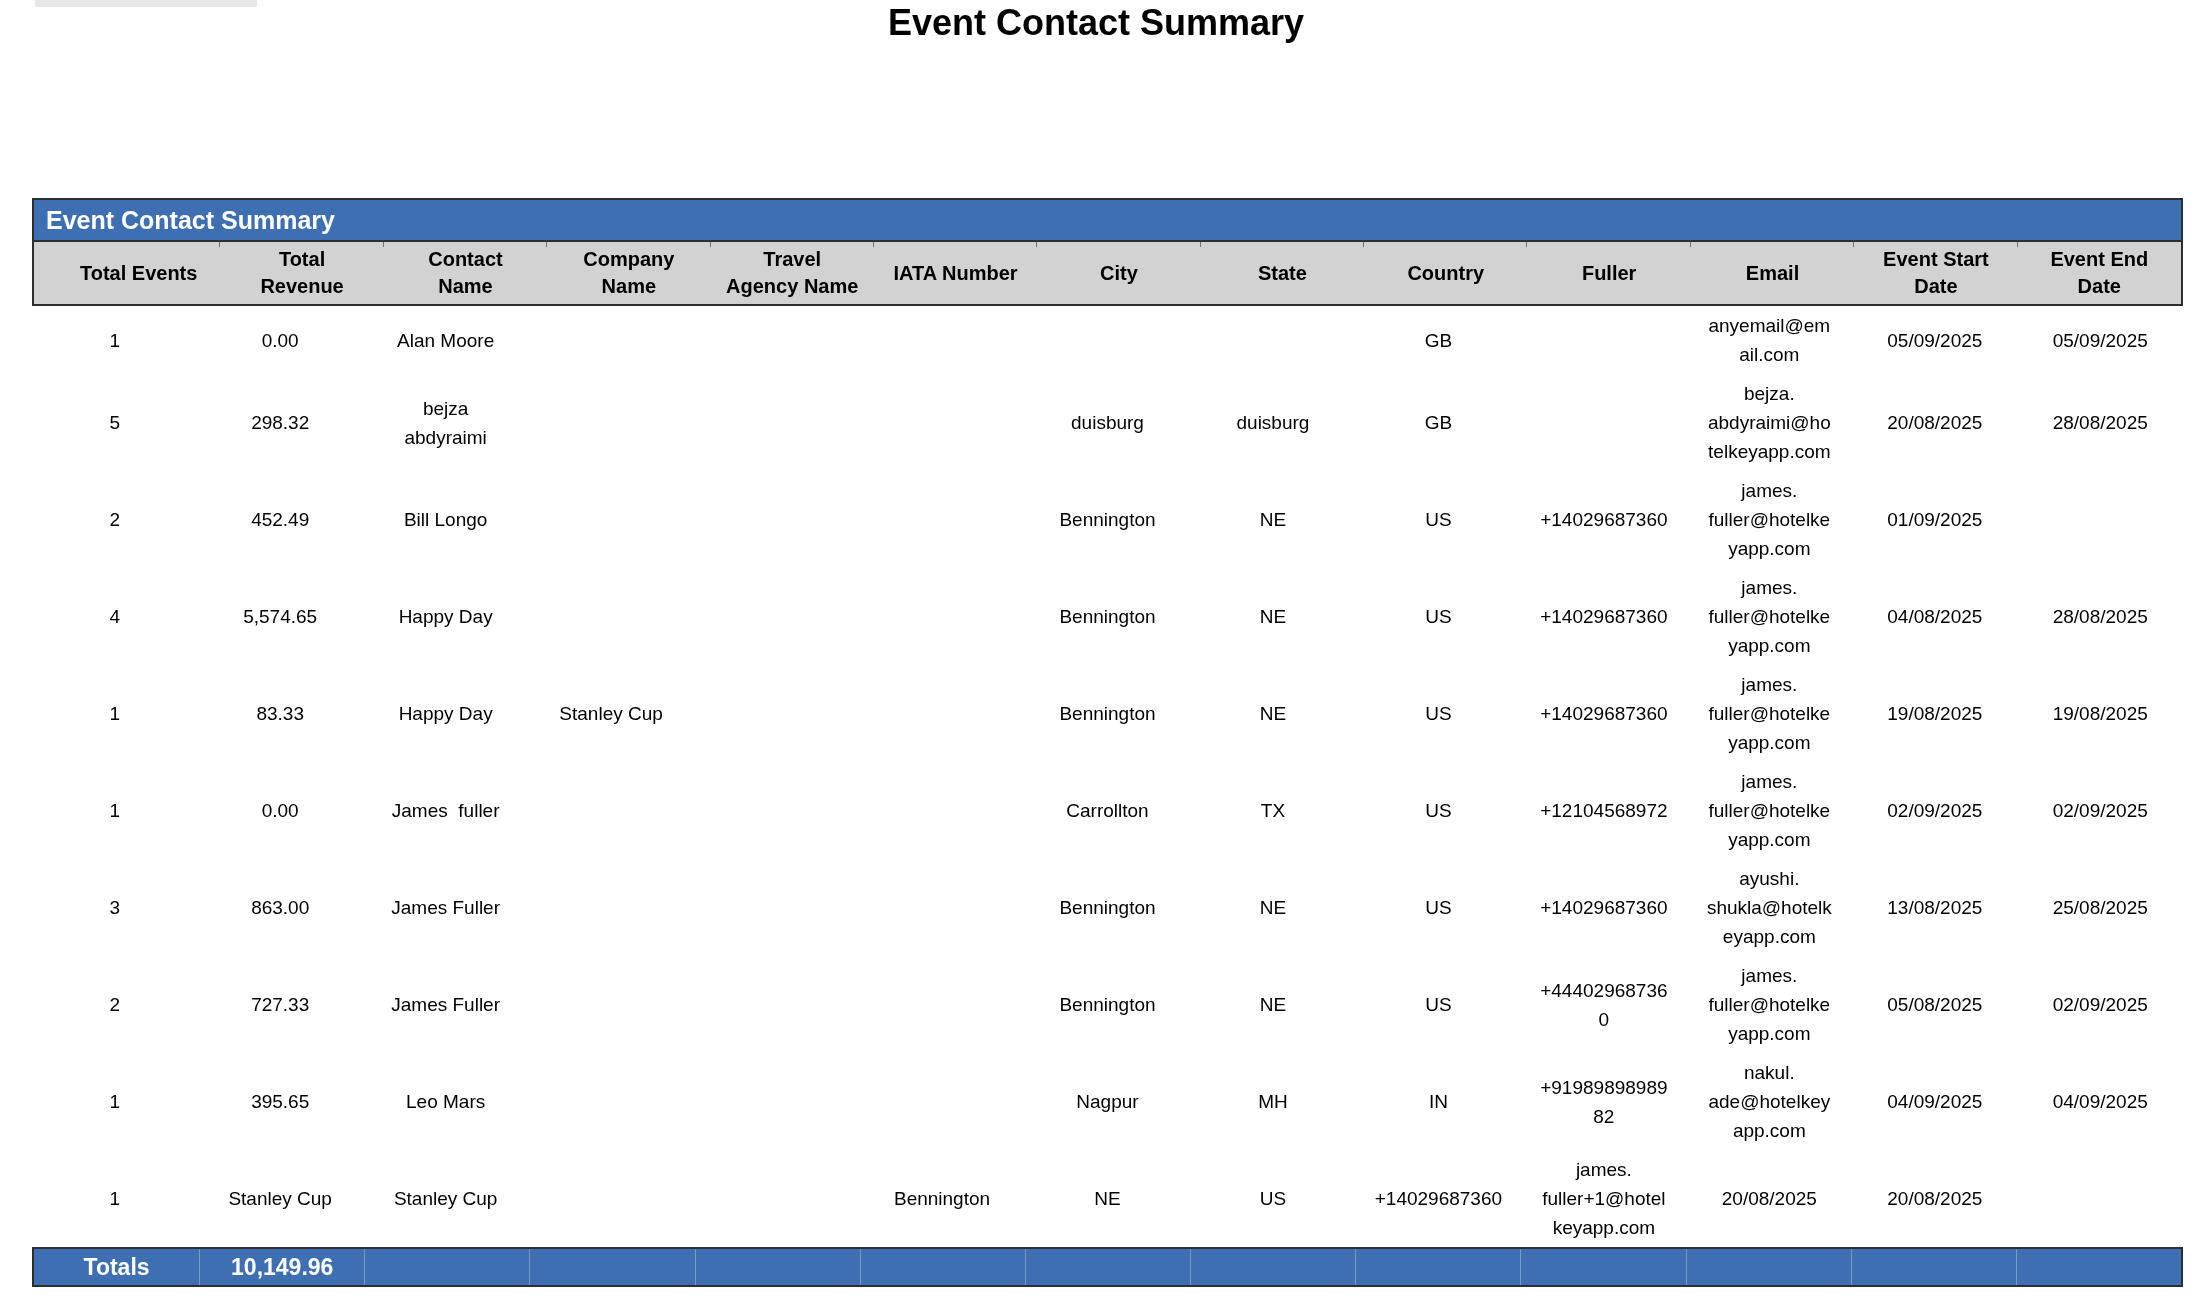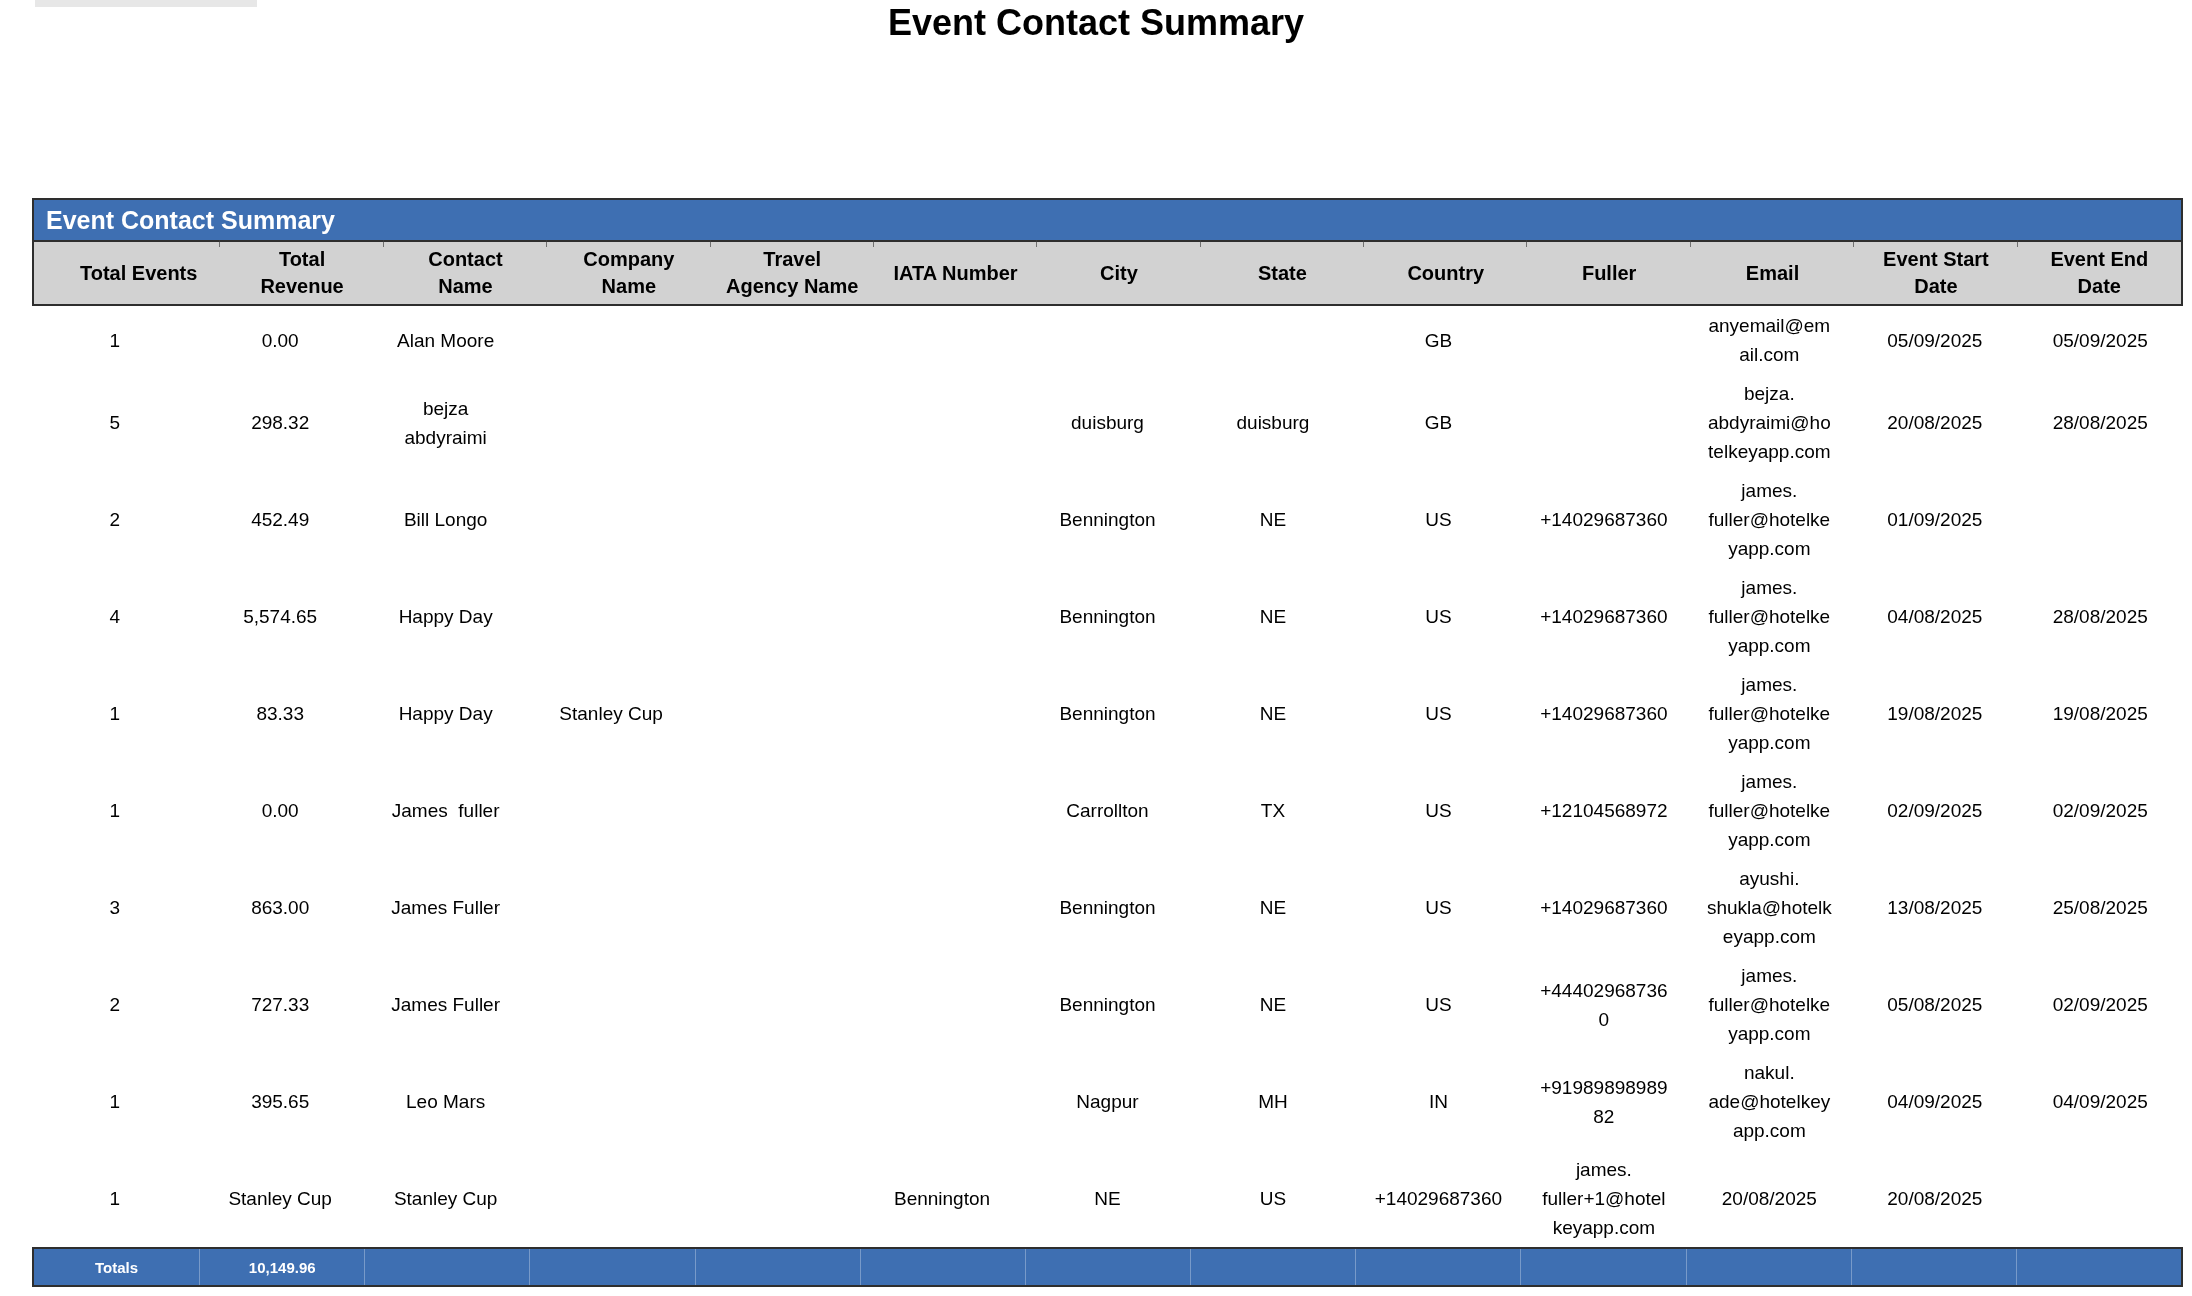--- a/index.html
+++ b/index.html
@@ -101,21 +101,21 @@
     grid-template-columns: repeat(13, 1fr);
     background: var(--header-bar-blue);
     border: 2px solid var(--border-dark);
     height: 40px;
   }
   .totals-cell {
     display: flex;
     align-items: center;
     justify-content: center;
     color: #fff;
-    font-size: 15px;
+    font-size: 23px;
     font-weight: bold;
     border-left: 1px solid rgba(255,255,255,0.30);
   }
   .totals-cell:first-child { border-left: none; }
 </style>
 </head>
 <body>
 
 <div class="top-strip"></div>
 

